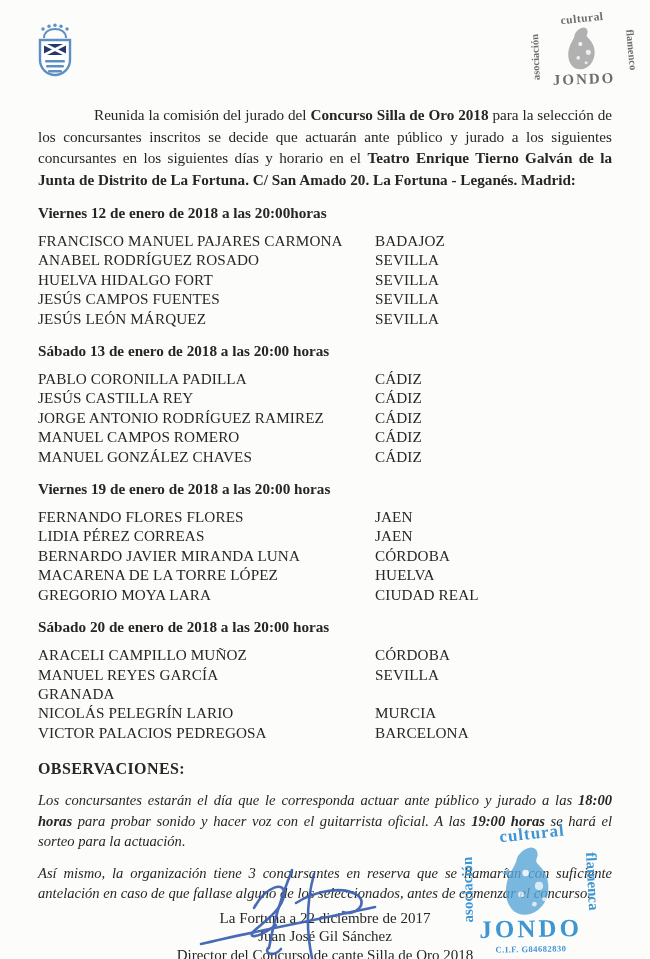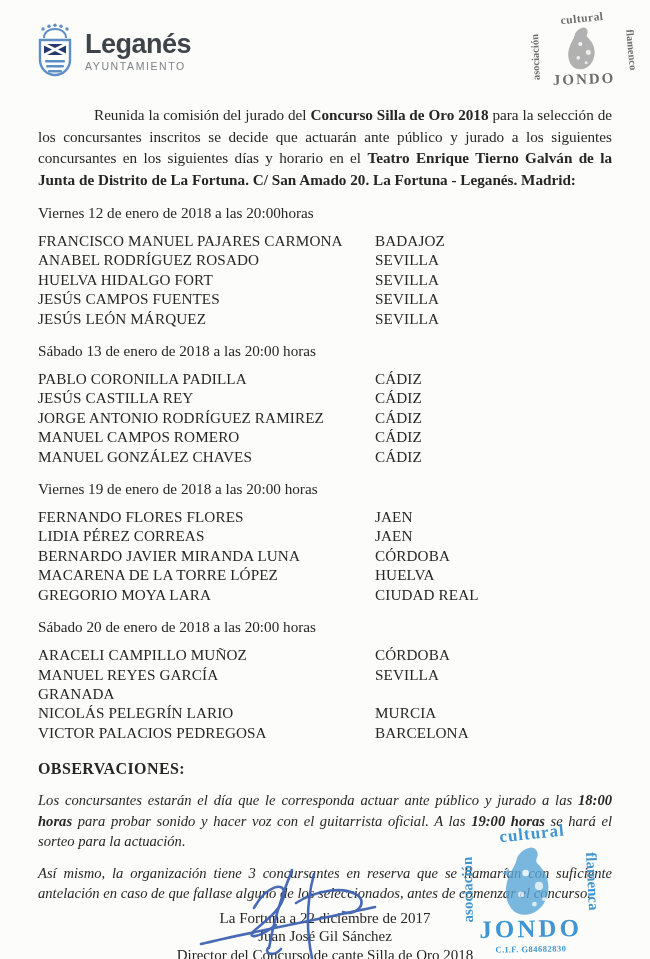--- a/index.html
+++ b/index.html
@@ -34,21 +34,21 @@
   .stamp-bottom-box .w-bottom { left:50%; bottom:12px; transform:translateX(-50%); font-size:25px; font-weight:bold; letter-spacing:3px; }
   .stamp-bottom-box .w-cif    { left:50%; bottom:1px; transform:translateX(-50%); font-size:8.5px; font-weight:bold; letter-spacing:0.5px; }
   .stamp-bottom-box svg.figure { position:absolute; left:50%; top:23px; transform:translateX(-50%); opacity:0.8; }
 
   
   .intro { margin:20px 0 0 0; font-size:15.2px; line-height:21.5px; text-align:justify; text-indent:56px; }
   .b { font-weight:bold; }
 
   
   .session { margin-top:13px; }
-  .session-heading { font-weight:normal; font-size:15.2px; line-height:19px; margin:0 0 9px 0; }
+  .session-heading { font-weight:bold; font-size:15.2px; line-height:19px; margin:0 0 9px 0; }
   .row { display:flex; line-height:19.4px; font-size:15.2px; letter-spacing:0.1px; }
   .row .name { width:337px; flex:0 0 337px; }
   .row .city { flex:1; }
 
   
   .obs-heading { margin-top:17px; font-weight:bold; font-size:16px; letter-spacing:0.4px; line-height:20px; }
   .obs-p { margin:11px 0 0 0; font-size:14.6px; line-height:20.5px; text-align:justify;font-style:italic; }
 
   
   .closing { margin-top:5px; text-align:center; font-size:15px; line-height:18.5px; }
@@ -74,24 +74,20 @@
 
         <path d="M6 18 h30 v20 c0 9 -7.5 15 -15 15 c-7.5 0 -15 -6 -15 -15 z" fill="#ffffff" stroke="#5d8fc4" stroke-width="2.4"></path>
 
         <rect x="10" y="22" width="22" height="11" fill="#24386e"></rect>
         <path d="M10 22 L32 33 M32 22 L10 33" stroke="#ffffff" stroke-width="2.6"></path>
 
         <rect x="11" y="38" width="20" height="2.4" rx="1.2" fill="#5d8fc4"></rect>
         <rect x="12" y="43" width="18" height="2.4" rx="1.2" fill="#5d8fc4"></rect>
         <rect x="14" y="48" width="14" height="2.4" rx="1.2" fill="#5d8fc4"></rect>
       </svg>
-      <div class="logo-text">
-        <span class="logo-title">Leganés</span>
-        <span class="logo-sub">AYUNTAMIENTO</span>
-      </div>
     </div>
 
     <div class="stamp stamp-top-box">
       <span class="stamp-word w-top">cultural</span>
       <span class="stamp-word w-left">asociación</span>
       <span class="stamp-word w-right">flamenco</span>
       <svg width="48" height="46" viewBox="0 0 70 90">
         <path d="M33 4 c7 -3 13 2 12 9 c-1 4 -3 6 -1 9 c6 6 12 14 13 24 c2 14 -4 28 -14 34 c-10 7 -24 6 -31 -3 c-8 -10 -8 -26 -3 -38 c3 -8 8 -13 10 -20 c1 -6 6 -12 14 -15 z" fill="#8a8a8a"></path>
         <circle cx="30" cy="35" r="4" fill="#fcfcfb" opacity="0.9"></circle>
         <circle cx="45" cy="52" r="5" fill="#fcfcfb" opacity="0.8"></circle>

